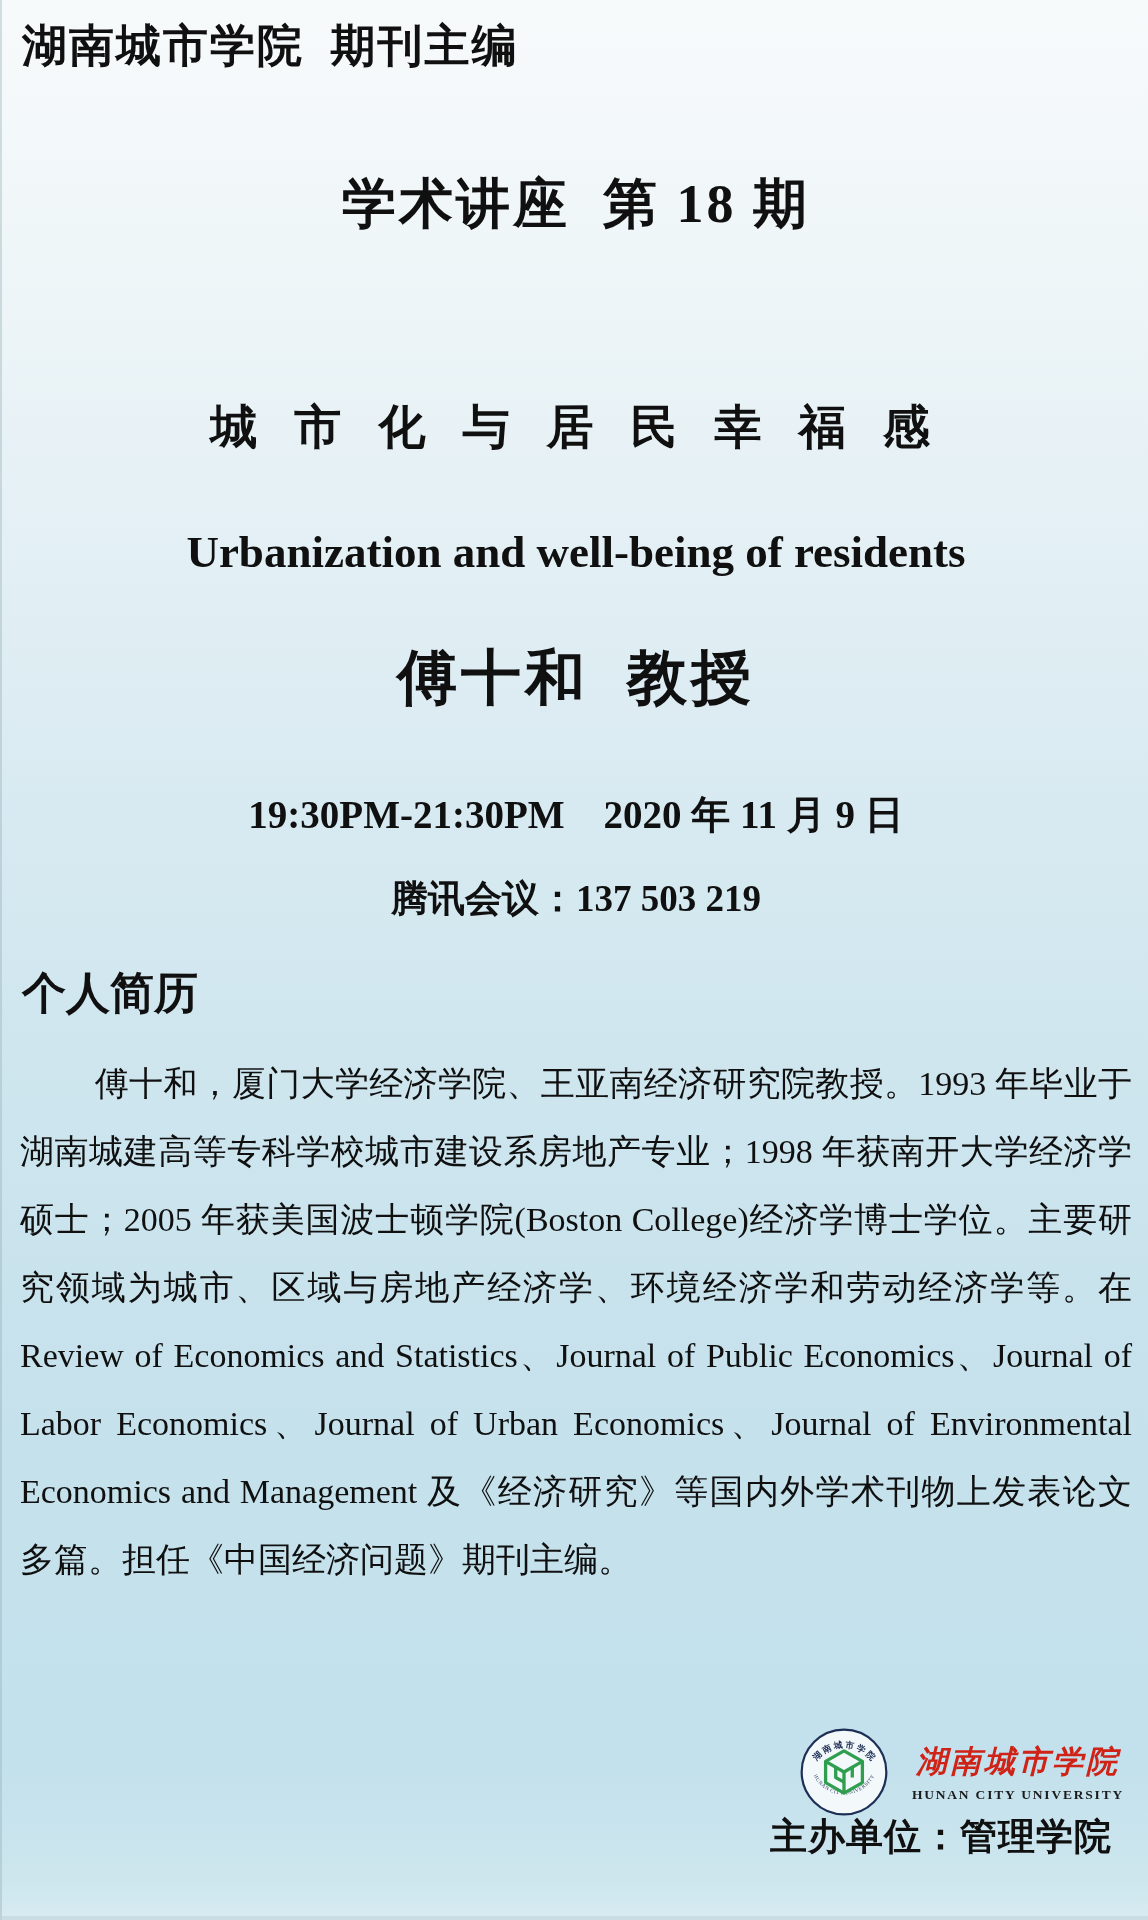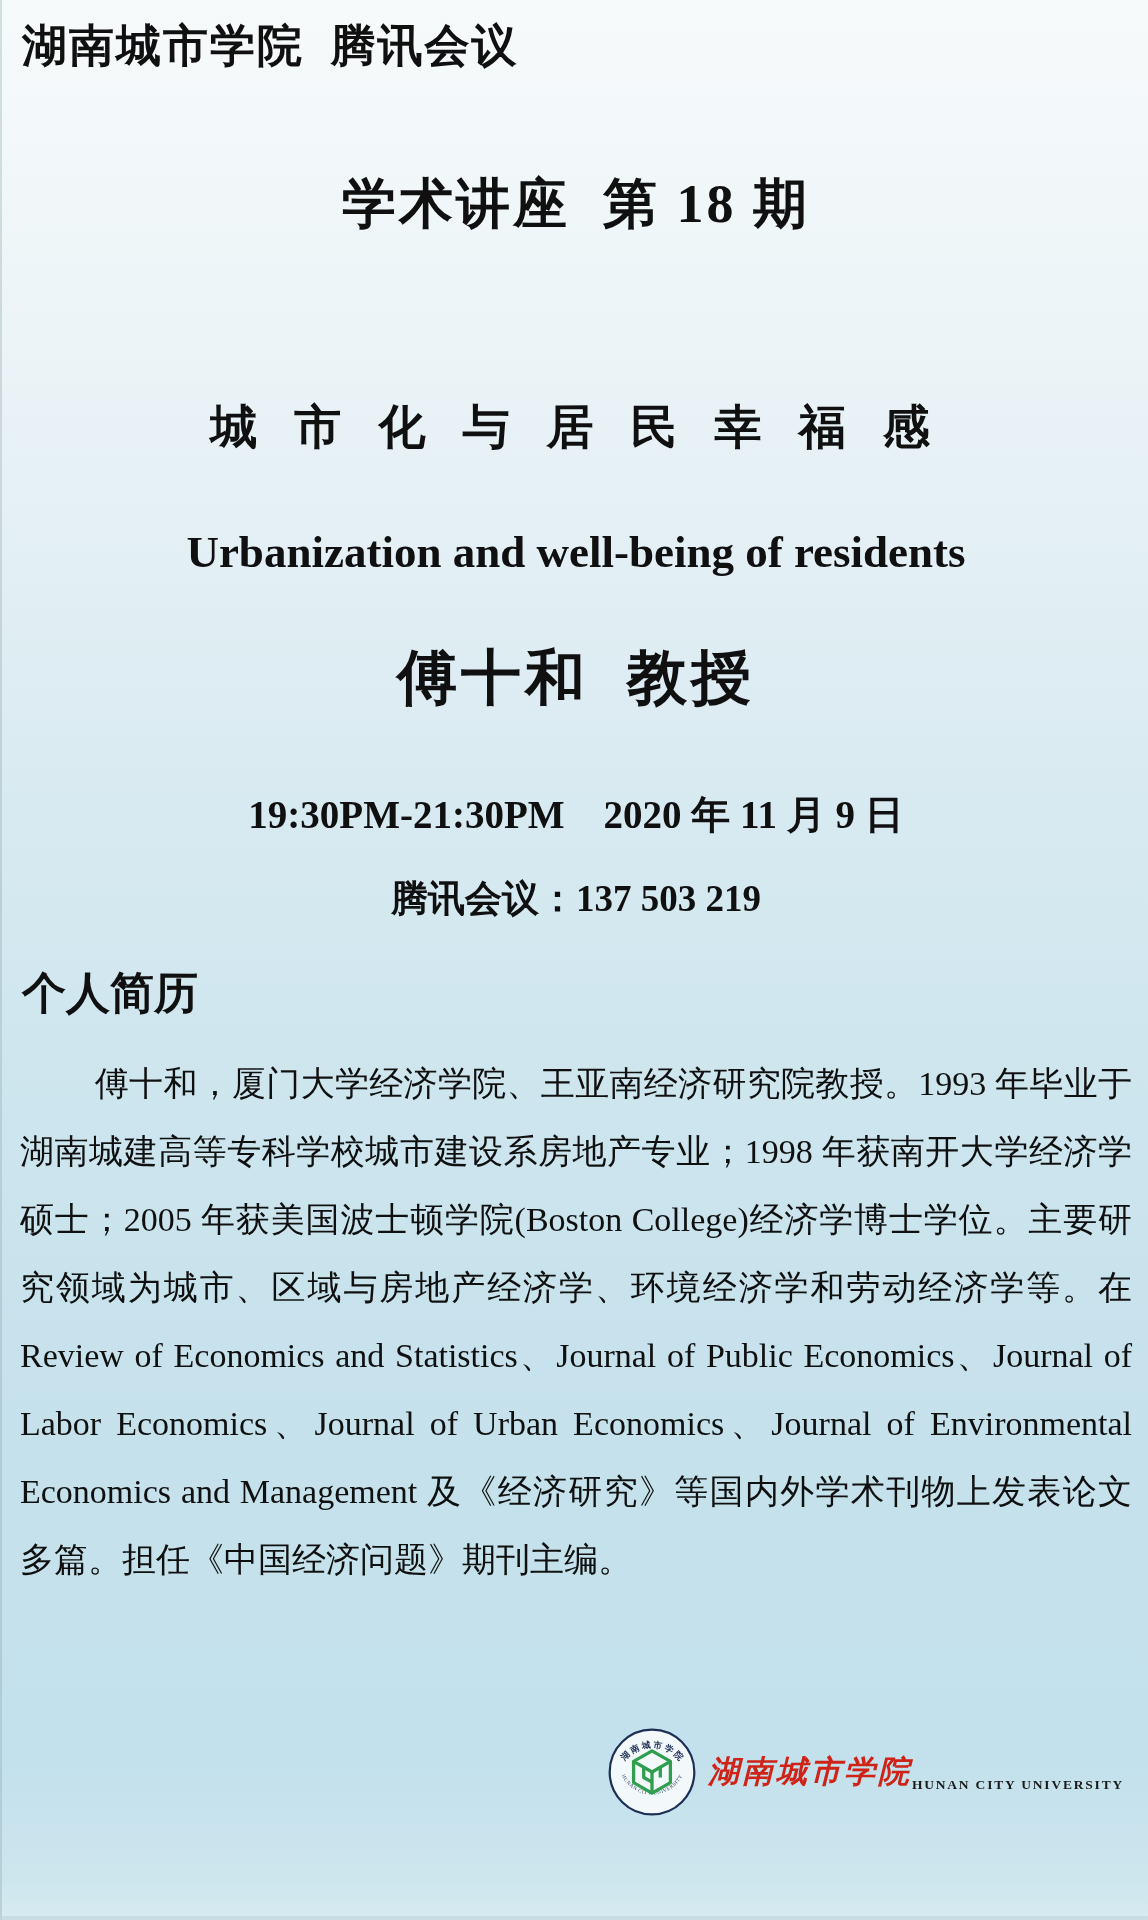--- a/index.html
+++ b/index.html
@@ -65,40 +65,40 @@
     font-size:34px; line-height:68px;
     text-align:justify; text-justify:inter-ideograph;
     text-indent:2.2em;
   }
 
   .footer-logo {
     top:1726px; right:26px;
     display:flex; align-items:center; gap:10px;
   }
   .seal { width:92px; height:92px; }
-  .logo-text-col { display:flex; flex-direction:row; align-items:flex-end; }
+  .logo-text-col { display:flex; flex-direction:column; align-items:center;margin-left:12px; }
   .logo-name-zh {
     font-size:31px; font-weight:bold; color:#cf2318;
     letter-spacing:3px; font-style:italic;
   }
   .logo-name-en {
     font-size:13.5px; font-weight:bold; color:#1a1a1a;
     letter-spacing:1.8px; margin-top:4px;
   }
   .organizer {
     top:1812px; right:38px;
     font-size:37px; font-weight:bold; letter-spacing:1px;
   }
 </style>
 </head>
 <body>
 
 <div class="poster">
 
-  <div class="abs header-line pre">湖南城市学院  腾讯会议</div>
+  <div class="abs header-line pre">湖南城市学院  期刊主编</div>
 
   <div class="abs center series-title pre">学术讲座  第 18 期</div>
 
   <div class="abs center title-zh pre">城 市 化 与 居 民 幸 福 感</div>
 
   <div class="abs center title-en">Urbanization and well-being of residents</div>
 
   <div class="abs center speaker pre">傅十和  教授</div>
 
   <div class="abs center schedule pre">19:30PM-21:30PM    2020 年 11 月 9 日</div>
@@ -129,14 +129,15 @@
         <polyline points="41,44 41,56 50,61"></polyline>
         <polyline points="59,44 59,56"></polyline>
       </g>
     </svg>
     <div class="logo-text-col">
       <div class="logo-name-zh">湖南城市学院</div>
       <div class="logo-name-en">HUNAN CITY UNIVERSITY</div>
     </div>
   </div>
 
+  <div class="abs organizer">主办单位：管理学院</div>
 
 </div>
 
 </body></html>

